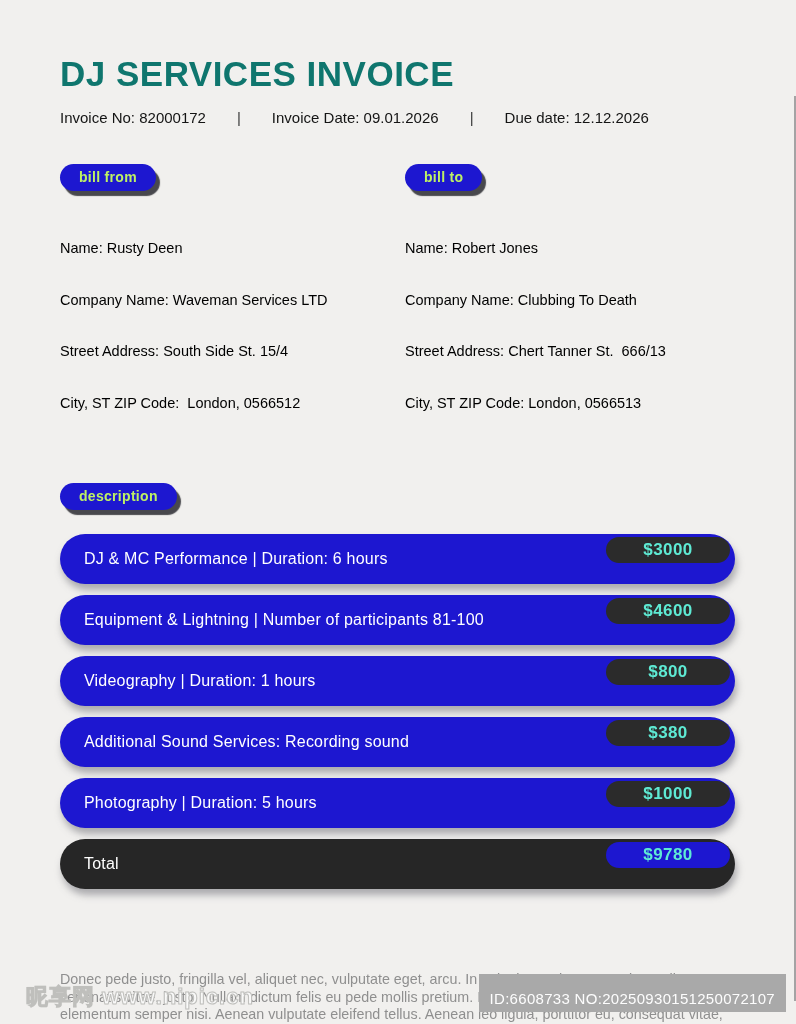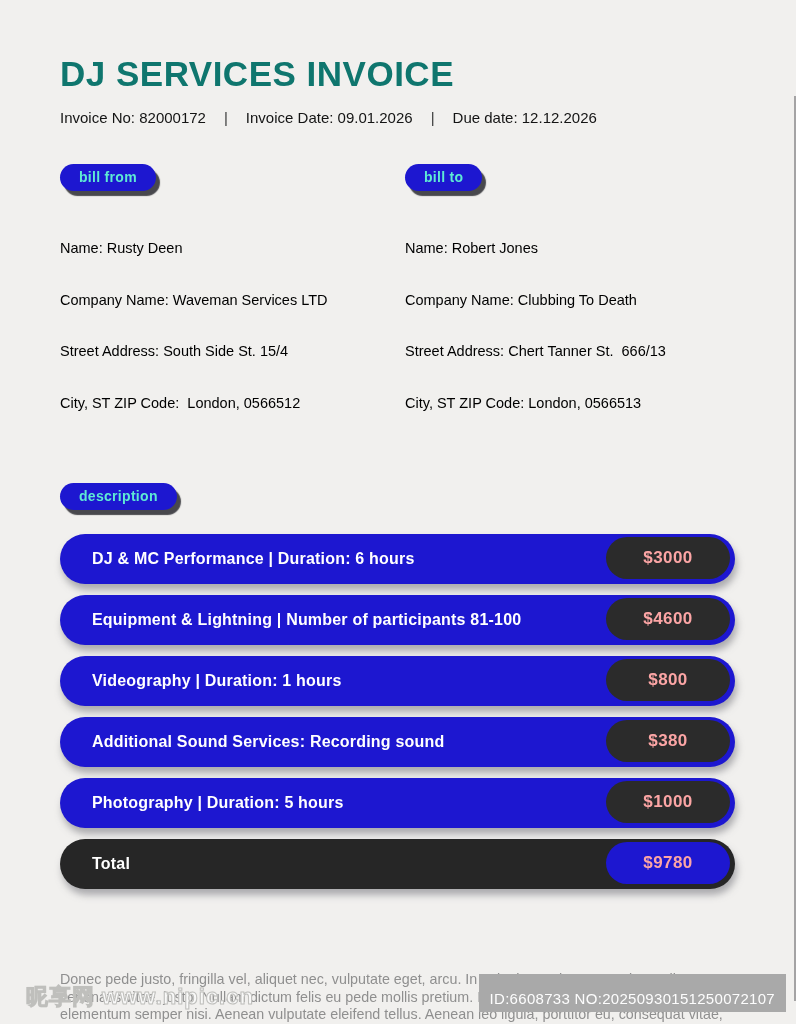--- a/index.html
+++ b/index.html
@@ -14,28 +14,28 @@
   .content{padding:0 61px 0 60px;}
 
   
   .title{
     margin-top:54px;
     font-size:35px;font-weight:800;letter-spacing:.5px;
     color:#0f766e;
   }
   .meta{
     margin-top:15px;font-size:15px;color:#141414;font-weight:400;
-    display:flex;align-items:center;gap:18px;
+    display:flex;align-items:center;gap:31px;
   }
   .meta .sep{color:#3a3a3a;}
 
   
   .badge{
     display:inline-block;
-    background:#1d17d0;color:#5eead4;
+    background:#1d17d0;color:#bef264;
     font-size:14px;font-weight:700;letter-spacing:.3px;
     padding:5px 19px 6px;border-radius:16px;
     box-shadow:4px 5px 1px rgba(42,42,48,.85);
   }
 
   
   .billing{display:flex;margin-top:38px;}
   .bill-col{width:345px;}
   .bill-col.right{width:auto;}
   .addr{margin-top:15px;font-size:14.5px;line-height:17px;color:#000000;white-space:pre;}
@@ -45,27 +45,27 @@
 
   
   .rows{margin-top:24px;}
   .row{
     position:relative;height:50px;border-radius:25px;
     background:#1d17d0;margin-bottom:11px;
     box-shadow:2px 6px 7px rgba(115,115,122,.55);
     display:flex;align-items:center;
   }
   .row .desc{
-    color:#fff;font-weight:700;font-size:16px;letter-spacing:.2px;
-    padding-left:32px;padding-right:150px;
+    color:#fff;font-weight:400;font-size:16px;letter-spacing:.2px;
+    padding-left:24px;padding-right:150px;
   }
   .row .price{
-    position:absolute;right:5px;top:3px;height:42px;
+    position:absolute;right:5px;top:3px;height:26px;
     min-width:70px;padding:0 27px;border-radius:22px;
-    background:#2b2b2b;color:#fca5a5;
+    background:#2b2b2b;color:#5eead4;
     display:flex;align-items:center;justify-content:center;
     font-weight:700;font-size:17px;letter-spacing:.4px;
   }
   .row.total{background:#262626;}
   .row.total .price{background:#1d17d0;}
 
   
   .note{
     margin-top:82px;
     color:#8f8f8f;font-size:14.3px;line-height:17.6px;

